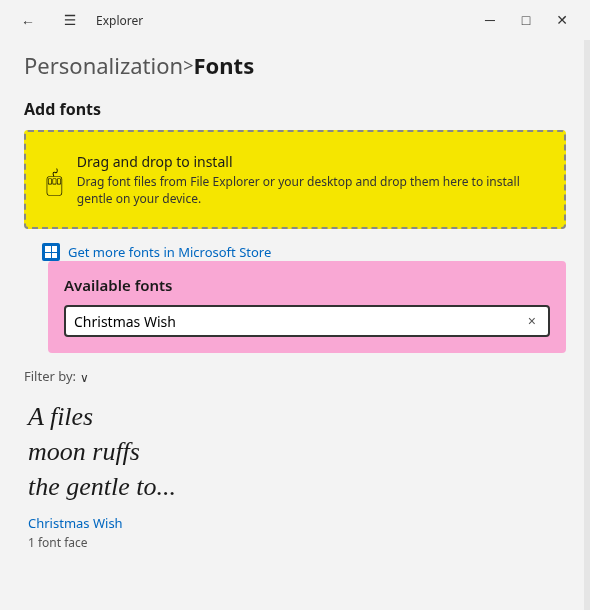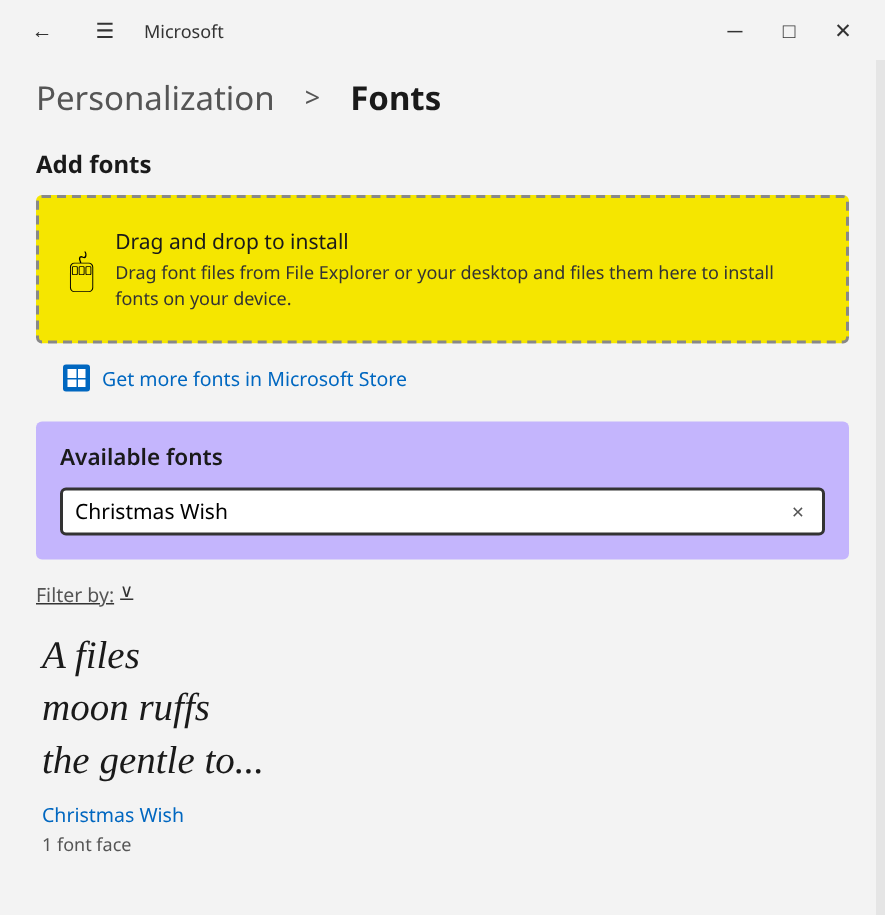--- a/index.html
+++ b/index.html
@@ -56,21 +56,21 @@
     .content-area {
       flex: 1;
       padding: 10px 24px 20px 24px;
       overflow-y: auto;
       background: #f3f3f3;
     }
 
     .breadcrumb {
       display: flex;
       align-items: center;
-      gap: 20px;
+      gap: 0;
       margin-bottom: 18px;
     }
 
     .breadcrumb-parent {
       font-size: 22px;
       color: #555;
       font-weight: 400;
     }
 
     .breadcrumb-separator {
@@ -116,21 +116,20 @@
 
     .drop-text-sub {
       font-size: 12px;
       color: #333;
       margin-top: 2px;
     }
 
     .store-link {
       display: flex;
       gap: 8px;
-      margin-bottom: 20px;
       cursor: pointer;
       padding-left: 18px;
     }
 
     .store-icon {
       width: 18px;
       height: 18px;
       background: #0067c0;
       border-radius: 2px;
       display: flex;
@@ -152,24 +151,25 @@
       display: block;
     }
 
     .store-link-text {
       font-size: 13px;
       color: #0067c0;
       text-decoration: none;
     }
 
     .available-section {
-      background: #c4b5fd;
+      background: #f9a8d4;
       border-radius: 4px;
       padding: 14px 16px 16px 16px;
       margin-bottom: 14px;
+      margin-left: 24px;
     }
 
     .available-title {
       font-size: 15px;
       font-weight: 600;
       color: #1a1a1a;
       margin-bottom: 10px;
     }
 
     .search-box {
@@ -195,25 +195,24 @@
       border: none;
       cursor: pointer;
       font-size: 14px;
       color: #555;
       padding: 2px 4px;
       border-radius: 2px;
     }
 
     .filter-bar {
       display: flex;
-      align-items: flex-start;
+      align-items: flex-end;
       gap: 4px;
       font-size: 13px;
       color: #333;
-      text-decoration: underline;
     }
 
     .filter-label {
       color: #555;
     }
 
     .filter-value {
       font-weight: 600;
       color: #1a1a1a;
     }
@@ -279,21 +278,21 @@
 <div class="outer-wrapper">
 
   <div class="title-bar">
     <div class="title-bar-left">
       <button class="title-bar-btn">
         <span>←</span>
       </button>
       <button class="title-bar-btn">
         <span>☰</span>
       </button>
-      <span class="title-bar-title">Microsoft</span>
+      <span class="title-bar-title">Explorer</span>
     </div>
     <div class="title-bar-controls">
       <button class="title-bar-btn">
         <span>─</span>
       </button>
       <button class="title-bar-btn">
         <span>□</span>
       </button>
       <button class="title-bar-btn close">
         <span>✕</span>
@@ -308,21 +307,21 @@
       <span class="breadcrumb-separator">&gt;</span>
       <span class="breadcrumb-current">Fonts</span>
     </div>
 
     <div class="section-title">Add fonts</div>
 
     <div class="drop-zone">
       <div class="drop-icon">🖱</div>
       <div>
         <div class="drop-text-main">Drag and drop to install</div>
-        <div class="drop-text-sub">Drag font files from File Explorer or your desktop and files them here to install fonts on your device.</div>
+        <div class="drop-text-sub">Drag font files from File Explorer or your desktop and drop them here to install gentle on your device.</div>
       </div>
     </div>
 
     <div class="store-link">
       <div class="store-icon">
         <div class="store-icon-inner">
           <span></span>
             <span></span>
             <span></span>
             <span></span>

